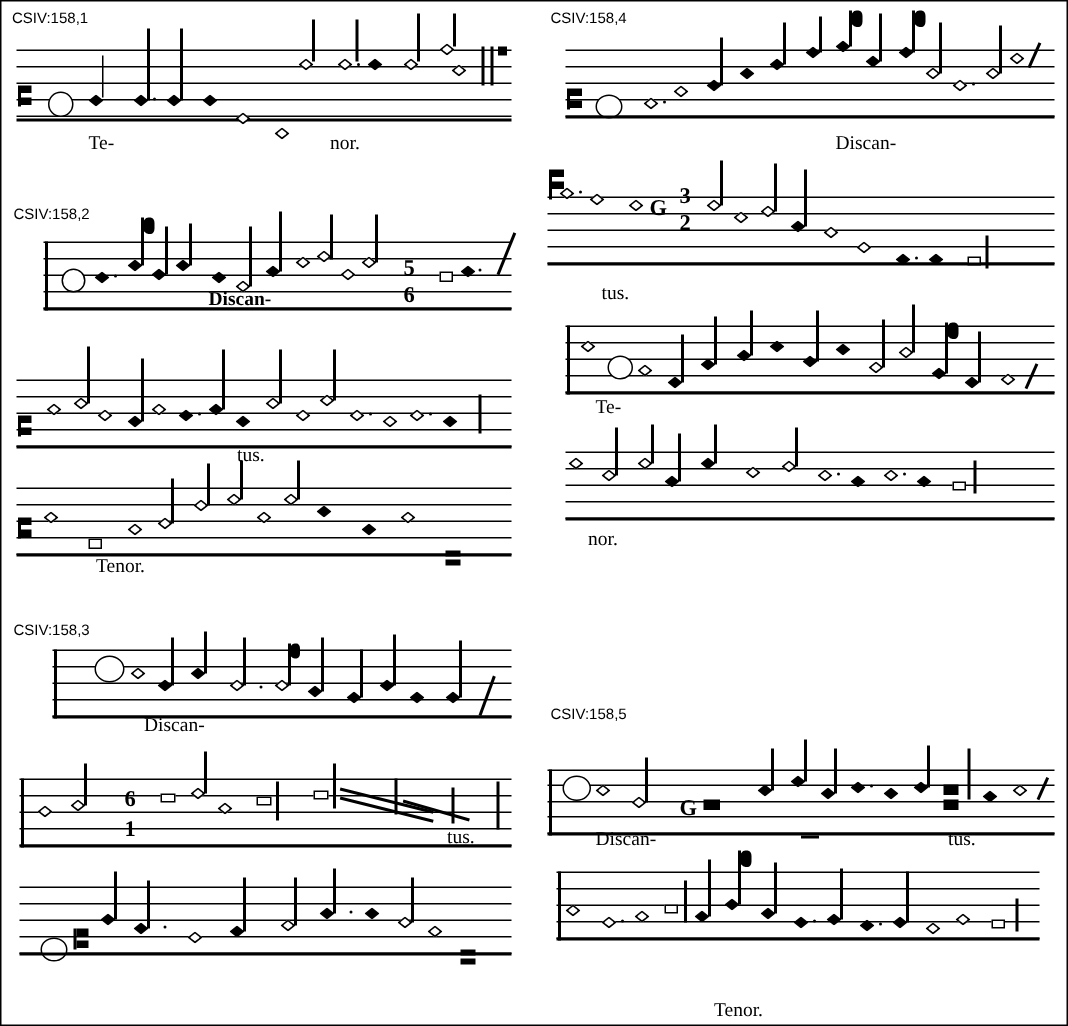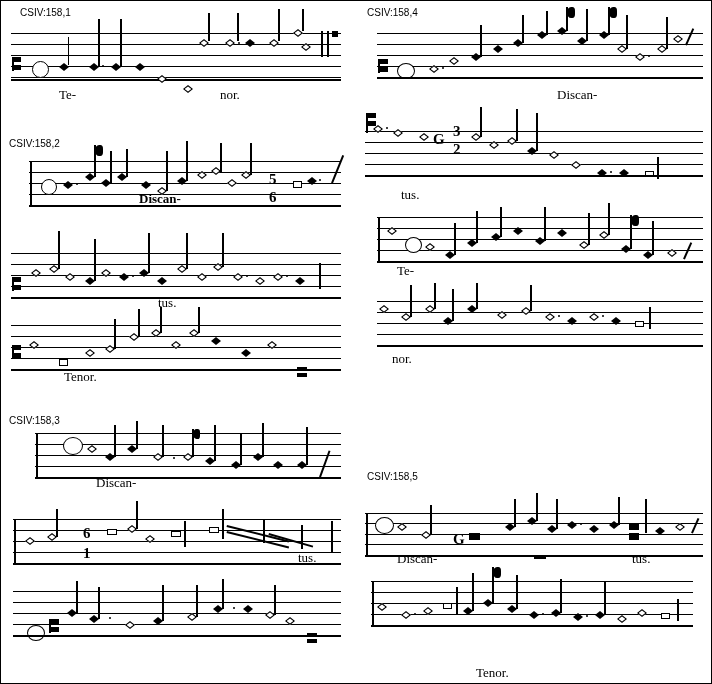--- a/index.html
+++ b/index.html
@@ -25,21 +25,21 @@
   .flag{position:absolute;background:#000;border-radius:60% 40% 40% 60%;}
   .bigtxt{position:absolute;font-family:"Liberation Serif",serif;font-weight:bold;font-size:15px;}
   .dot{position:absolute;width:2.4px;height:2.4px;background:#000;border-radius:50%;}
   .beam{position:absolute;background:#000;height:2.4px;transform-origin:0 0;}
 </style>
 </head>
 <body>
 
 <div class="page">
 
-  <div class="sig" style="left:19px;top:6px">CSIV:158,1</div>
+  <div class="sig" style="left:7px;top:6px">CSIV:158,1</div>
   <div class="sig" style="left:8px;top:137px">CSIV:158,2</div>
   <div class="sig" style="left:8px;top:414px">CSIV:158,3</div>
   <div class="sig" style="left:366px;top:6px">CSIV:158,4</div>
   <div class="sig" style="left:366px;top:470px">CSIV:158,5</div>
 
   <div class="stave" style="left:10px;top:32px;width:330px;height:46px;">
     <div class="ln" style="top:0px"></div>
     <div class="ln" style="top:11px"></div>
     <div class="ln" style="top:22px"></div>
     <div class="ln" style="top:33px"></div>

